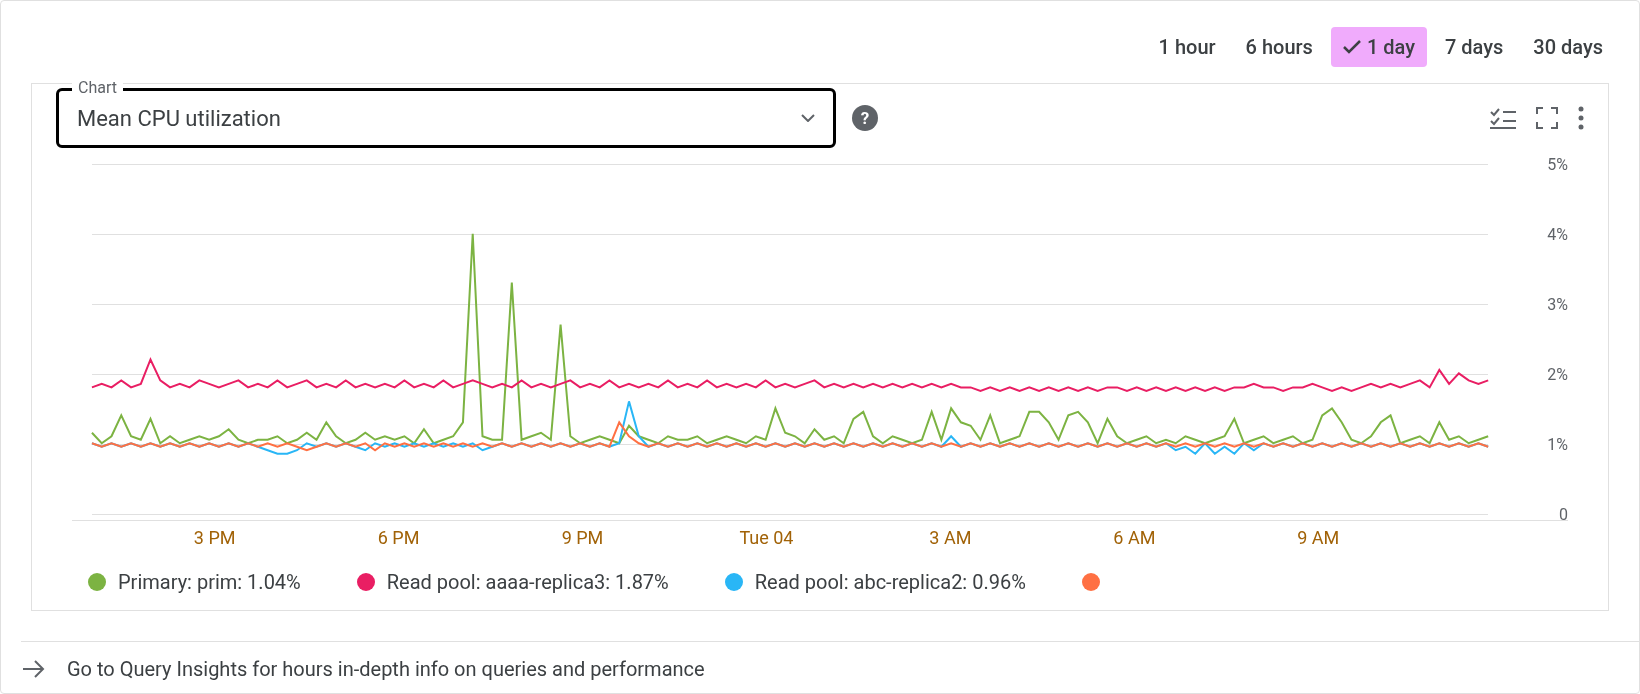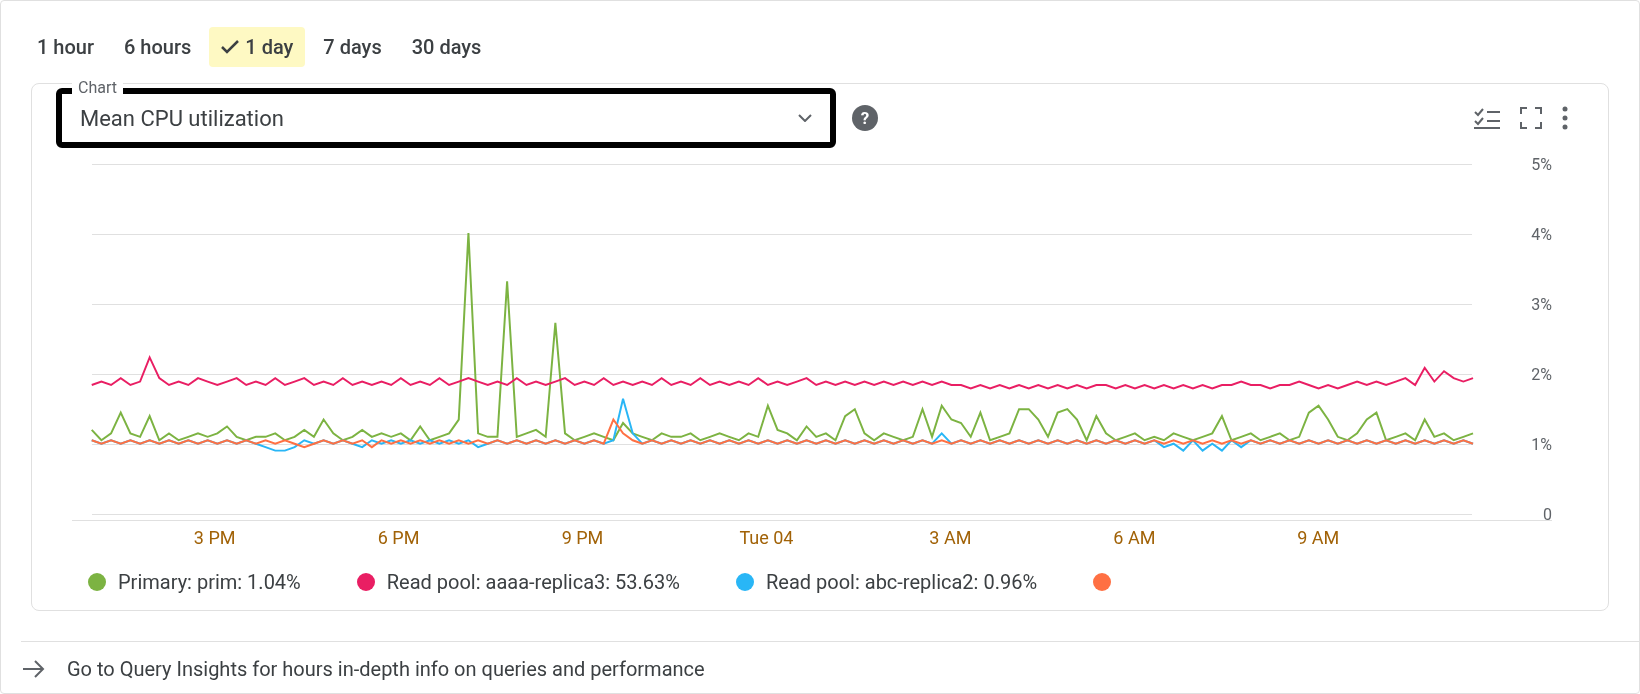--- a/index.html
+++ b/index.html
@@ -1,35 +1,35 @@
 <!DOCTYPE html>
 <html><head>
 <meta charset="utf-8">
 <style>
   * { box-sizing: border-box; }
   html, body { margin: 0; padding: 0; font-family: Roboto, "Helvetica Neue", Arial, sans-serif; background: #fff; color: #202124; }
   .wrap { width: 1640px; height: 694px; padding: 0; border: 1px solid #e0e0e0; border-radius: 4px; background: #fff; }
 
   
-  .timerange { display: flex; align-items: center; gap: 6px; padding: 26px 24px 0 24px; }
+  .timerange { display: flex; justify-content: flex-end; align-items: center; gap: 6px; padding: 26px 24px 0 24px; }
   .tr-item { padding: 8px 12px; font-size: 20px; font-weight: 500; color: #3c4043; border-radius: 4px; cursor: pointer; display: inline-flex; align-items: center; gap: 6px; }
-  .tr-item.selected { background: #fef9c3; }
+  .tr-item.selected { background: #f0abfc; }
   .tr-item .check { display: none; }
   .tr-item.selected .check { display: inline-flex; }
   .custom-caret { margin-left: 6px; }
 
   
-  .card { margin: 16px 30px 0 30px; border: 1px solid #e0e0e0; border-radius: 8px; padding: 0 16px 16px 0; }
+  .card { margin: 16px 30px 0 30px; border: 1px solid #e0e0e0; border-radius: 0; padding: 0 0 16px 0; }
 
   .chart-header { display: flex; align-items: center; justify-content: space-between; padding: 4px 24px 0 24px; }
   .chart-select-wrap { display: flex; align-items: center; gap: 16px; }
 
   .chart-select { position: relative; width: 780px; }
   .chart-select .sel-legend { position: absolute; top: -10px; left: 16px; background: #fff; padding: 0 6px; font-size: 16px; color: #5f6368; }
-  .chart-select .sel-box { border: 6px solid #000000; border-radius: 6px; height: 60px; display: flex; align-items: center; justify-content: space-between; padding: 0 18px; font-size: 22px; color: #3c4043; cursor: pointer; }
+  .chart-select .sel-box { border: 3px solid #000000; border-radius: 6px; height: 60px; display: flex; align-items: center; justify-content: space-between; padding: 0 18px; font-size: 22px; color: #3c4043; cursor: pointer; }
 
   .help-circle { width: 26px; height: 26px; border-radius: 50%; background: #5f6368; color: #fff; display: inline-flex; align-items: center; justify-content: center; font-size: 17px; font-weight: 700; cursor: pointer; }
 
   .chart-actions { display: flex; align-items: center; gap: 20px; color: #5f6368; }
   .chart-actions svg { display: block; }
   .icon-btn { cursor: pointer; }
 
   
   .plot { position: relative; height: 350px; margin: 16px 40px 0 40px; }
   .plot svg.series { position: absolute; inset: 0; }
@@ -150,21 +150,21 @@
         <div class="tick" style="left: 1246.28px;">9 AM</div>
       </div>
 
     <div class="legend" id="legend">
         <div class="legend-item">
           <span class="swatch" style="background: rgb(124, 179, 66);"></span>
           <span>Primary: prim:  1.04%</span>
         </div>
         <div class="legend-item">
           <span class="swatch" style="background: rgb(233, 30, 99);"></span>
-          <span>Read pool: aaaa-replica3:  53.63%</span>
+          <span>Read pool: aaaa-replica3:  1.87%</span>
         </div>
         <div class="legend-item">
           <span class="swatch" style="background: rgb(41, 182, 246);"></span>
           <span>Read pool: abc-replica2:  0.96%</span>
         </div>
         <div class="legend-item">
           <span class="swatch" style="background: rgb(255, 112, 67);"></span>
         </div>
       </div>
 

